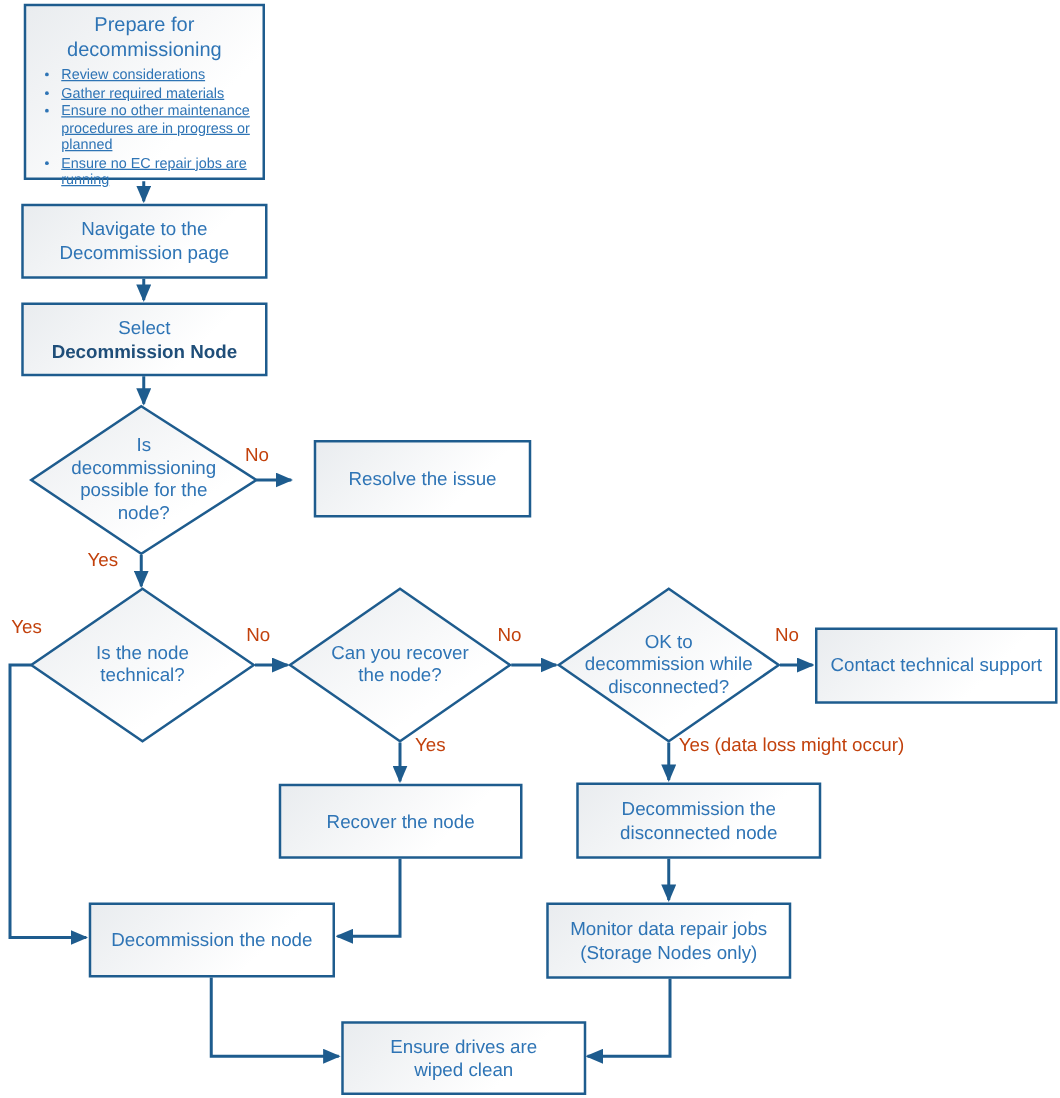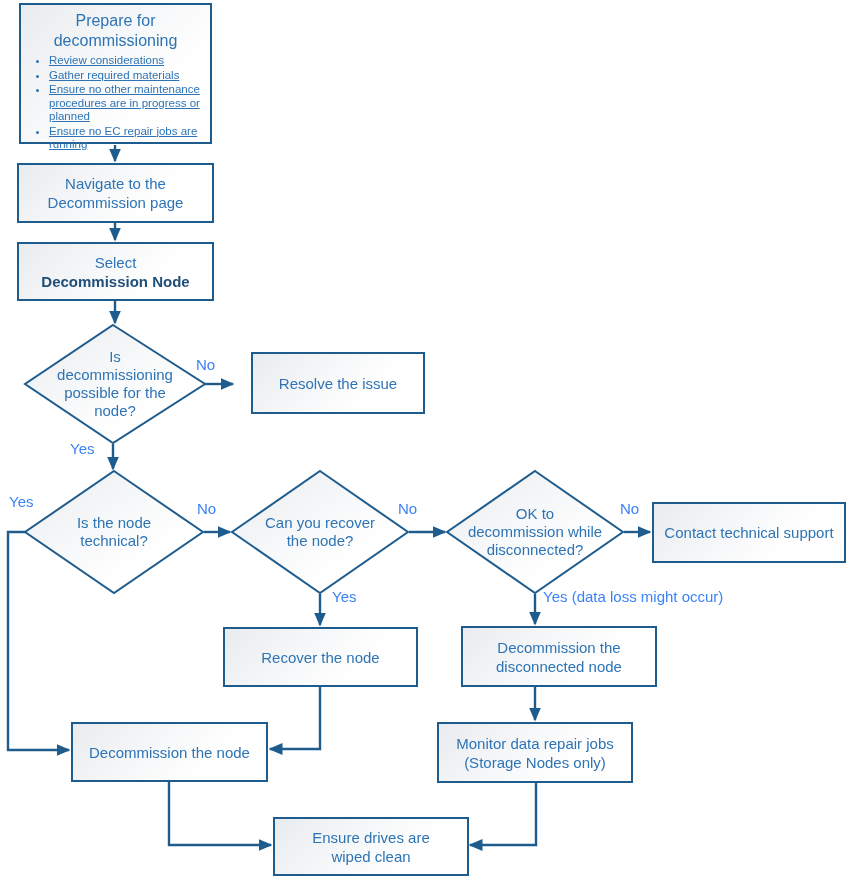--- a/index.html
+++ b/index.html
@@ -14,21 +14,21 @@
     background:linear-gradient(135deg,#e9ecef 0%,#ffffff 70%);
     display:flex;flex-direction:column;align-items:center;justify-content:center;
     text-align:center;color:#2E74B5;font-size:15px;line-height:19px;
     white-space:pre-line;
   }
   .dlabel{
     position:absolute;display:flex;align-items:center;justify-content:center;
     text-align:center;color:#2E74B5;font-size:15px;line-height:18px;
     white-space:pre-line;
   }
-  .elabel{position:absolute;color:#3b82f6;font-size:15px;line-height:16px;white-space:nowrap;}
+  .elabel{position:absolute;color:#c2410c;font-size:15px;line-height:16px;white-space:nowrap;}
   .bold-line{font-weight:bold;color:#1F4E79;}
   .prepare{justify-content:flex-start;padding:6px 6px 4px 6px;}
   .prepare .ptitle{font-size:16px;line-height:20px;width:100%;}
   .prepare ul{
     margin:3px 0 0 0;padding:0 0 0 22px;list-style:disc outside;
     text-align:left;font-size:11.5px;line-height:13.5px;width:100%;
     box-sizing:border-box;white-space:normal;text-decoration:underline;
   }
   .prepare li{margin:0 0 1px 0;padding-right:2px;}
 </style>

